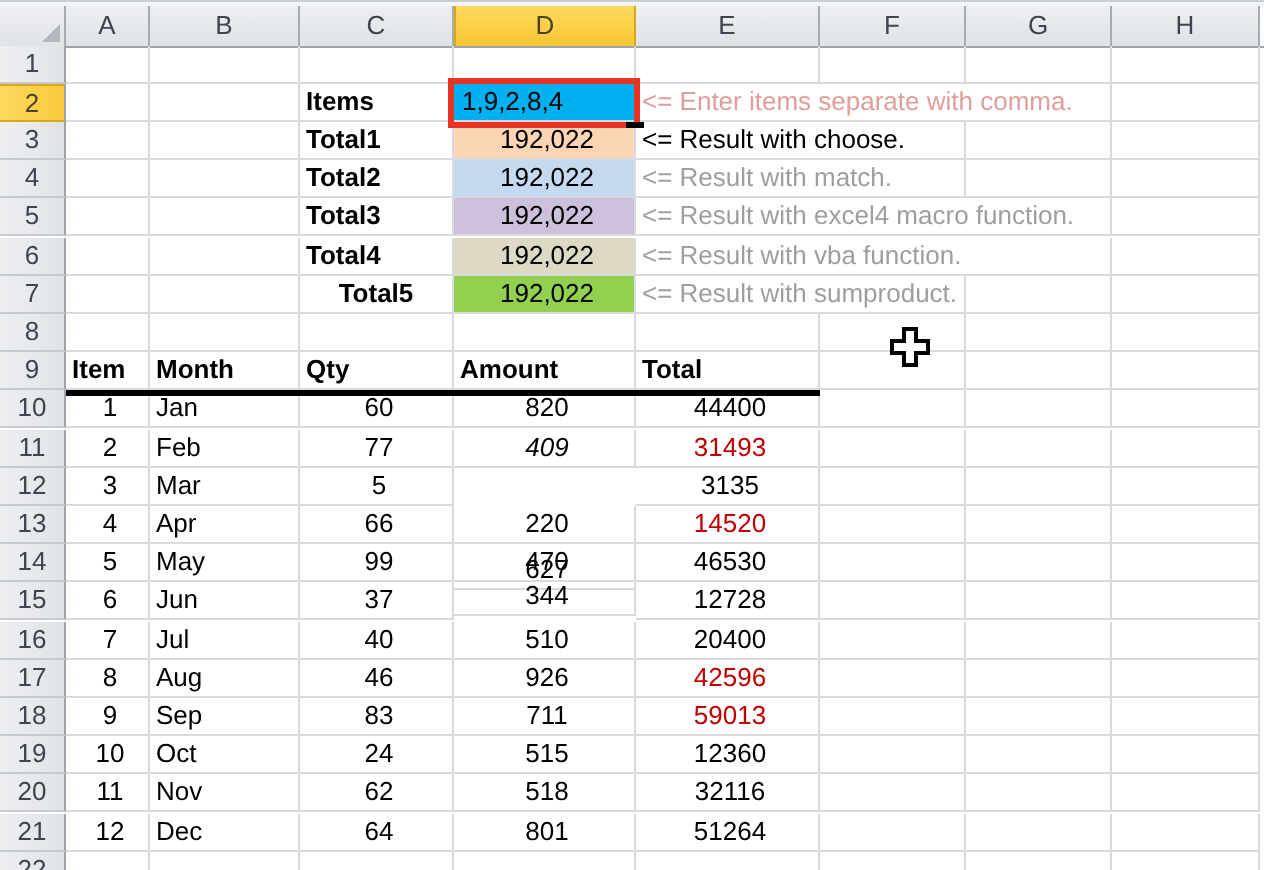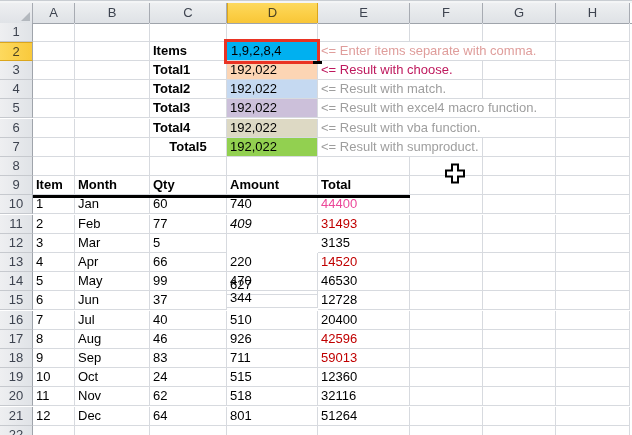--- a/index.html
+++ b/index.html
@@ -68,21 +68,21 @@
   }
   .cell{
     position:absolute;box-sizing:border-box;
     border-right:1px solid var(--grid);
     border-bottom:1px solid var(--grid);
     line-height:18px;
     padding:0 3px;
     white-space:nowrap;
     overflow:hidden;
   }
-  .cell.num{text-align:left;padding-right:0;}
+  .cell.num{text-align:center;padding-right:0;}
   .cell.bold{font-weight:bold;}
   .cell.spill{overflow:visible;border-right:0;}
   .cell.spill .sp{
     display:inline-block;background:#fff;
     padding-right:3px;position:relative;z-index:3;
   }
   .table-border{
     position:absolute;left:33px;top:194.9px;width:377px;height:2.8px;
     background:#000;z-index:2;
   }
@@ -159,21 +159,21 @@
       <div class="cell bold" style="left: 150px; top: 41.7px; width: 77px; height: 19.2px;">Items</div>
       <div class="cell" style="left: 227px; top: 41.7px; width: 91px; height: 19.2px; background: rgb(0, 176, 240); padding-left: 4px;">1,9,2,8,4</div>
       <div class="cell spill" style="left: 318px; top: 41.7px; width: 92px; height: 19.2px; color: rgb(223, 157, 155);"><span class="sp">&lt;= Enter items separate with comma.</span></div>
       <div class="cell" style="left: 410px; top: 41.7px; width: 73px; height: 19.2px;"></div>
       <div class="cell" style="left: 483px; top: 41.7px; width: 73px; height: 19.2px;"></div>
       <div class="cell" style="left: 556px; top: 41.7px; width: 74px; height: 19.2px;"></div>
       <div class="cell" style="left: 33px; top: 60.9px; width: 42px; height: 19.2px;"></div>
       <div class="cell" style="left: 75px; top: 60.9px; width: 75px; height: 19.2px;"></div>
       <div class="cell bold" style="left: 150px; top: 60.9px; width: 77px; height: 19.2px;">Total1</div>
       <div class="cell num" style="left: 227px; top: 60.9px; width: 91px; height: 19.2px; background: rgb(252, 213, 180); padding-left: 3px;">192,022</div>
-      <div class="cell spill" style="left: 318px; top: 60.9px; width: 92px; height: 19.2px; color: #be185d;"><span class="sp">&lt;= Result with choose.</span></div>
+      <div class="cell spill" style="left: 318px; top: 60.9px; width: 92px; height: 19.2px; color: #000000;"><span class="sp">&lt;= Result with choose.</span></div>
       <div class="cell" style="left: 410px; top: 60.9px; width: 73px; height: 19.2px;"></div>
       <div class="cell" style="left: 483px; top: 60.9px; width: 73px; height: 19.2px;"></div>
       <div class="cell" style="left: 556px; top: 60.9px; width: 74px; height: 19.2px;"></div>
       <div class="cell" style="left: 33px; top: 80.1px; width: 42px; height: 19.2px;"></div>
       <div class="cell" style="left: 75px; top: 80.1px; width: 75px; height: 19.2px;"></div>
       <div class="cell bold" style="left: 150px; top: 80.1px; width: 77px; height: 19.2px;">Total2</div>
       <div class="cell num" style="left: 227px; top: 80.1px; width: 91px; height: 19.2px; background: rgb(197, 217, 241); padding-left: 3px;">192,022</div>
       <div class="cell spill" style="left: 318px; top: 80.1px; width: 92px; height: 19.2px; color: rgb(158, 158, 158);"><span class="sp">&lt;= Result with match.</span></div>
       <div class="cell" style="left: 410px; top: 80.1px; width: 73px; height: 19.2px;"></div>
       <div class="cell" style="left: 483px; top: 80.1px; width: 73px; height: 19.2px;"></div>
@@ -214,22 +214,22 @@
       <div class="cell bold" style="left: 75px; top: 176.1px; width: 75px; height: 19.2px;">Month</div>
       <div class="cell bold" style="left: 150px; top: 176.1px; width: 77px; height: 19.2px;">Qty</div>
       <div class="cell bold" style="left: 227px; top: 176.1px; width: 91px; height: 19.2px;">Amount</div>
       <div class="cell bold" style="left: 318px; top: 176.1px; width: 92px; height: 19.2px;">Total</div>
       <div class="cell" style="left: 410px; top: 176.1px; width: 73px; height: 19.2px;"></div>
       <div class="cell" style="left: 483px; top: 176.1px; width: 73px; height: 19.2px;"></div>
       <div class="cell" style="left: 556px; top: 176.1px; width: 74px; height: 19.2px;"></div>
       <div class="cell num" style="left: 33px; top: 195.3px; width: 42px; height: 19.2px;">1</div>
       <div class="cell" style="left: 75px; top: 195.3px; width: 75px; height: 19.2px;">Jan</div>
       <div class="cell num" style="left: 150px; top: 195.3px; width: 77px; height: 19.2px;">60</div>
-      <div class="cell num" style="left: 227px; top: 195.3px; width: 91px; height: 19.2px;">740</div>
-      <div class="cell num" style="left: 318px; top: 195.3px; width: 92px; height: 19.2px; color: #ec4899;">44400</div>
+      <div class="cell num" style="left: 227px; top: 195.3px; width: 91px; height: 19.2px;">820</div>
+      <div class="cell num" style="left: 318px; top: 195.3px; width: 92px; height: 19.2px; color: #000000;">44400</div>
       <div class="cell" style="left: 410px; top: 195.3px; width: 73px; height: 19.2px;"></div>
       <div class="cell" style="left: 483px; top: 195.3px; width: 73px; height: 19.2px;"></div>
       <div class="cell" style="left: 556px; top: 195.3px; width: 74px; height: 19.2px;"></div>
       <div class="cell num" style="left: 33px; top: 214.5px; width: 42px; height: 19.2px;">2</div>
       <div class="cell" style="left: 75px; top: 214.5px; width: 75px; height: 19.2px;">Feb</div>
       <div class="cell num" style="left: 150px; top: 214.5px; width: 77px; height: 19.2px;">77</div>
       <div class="cell num" style="left: 227px; top: 214.5px; width: 91px; height: 19.2px; font-style: italic;">409</div>
       <div class="cell num" style="left: 318px; top: 214.5px; width: 92px; height: 19.2px; color: rgb(192, 0, 0);">31493</div>
       <div class="cell" style="left: 410px; top: 214.5px; width: 73px; height: 19.2px;"></div>
       <div class="cell" style="left: 483px; top: 214.5px; width: 73px; height: 19.2px;"></div>

